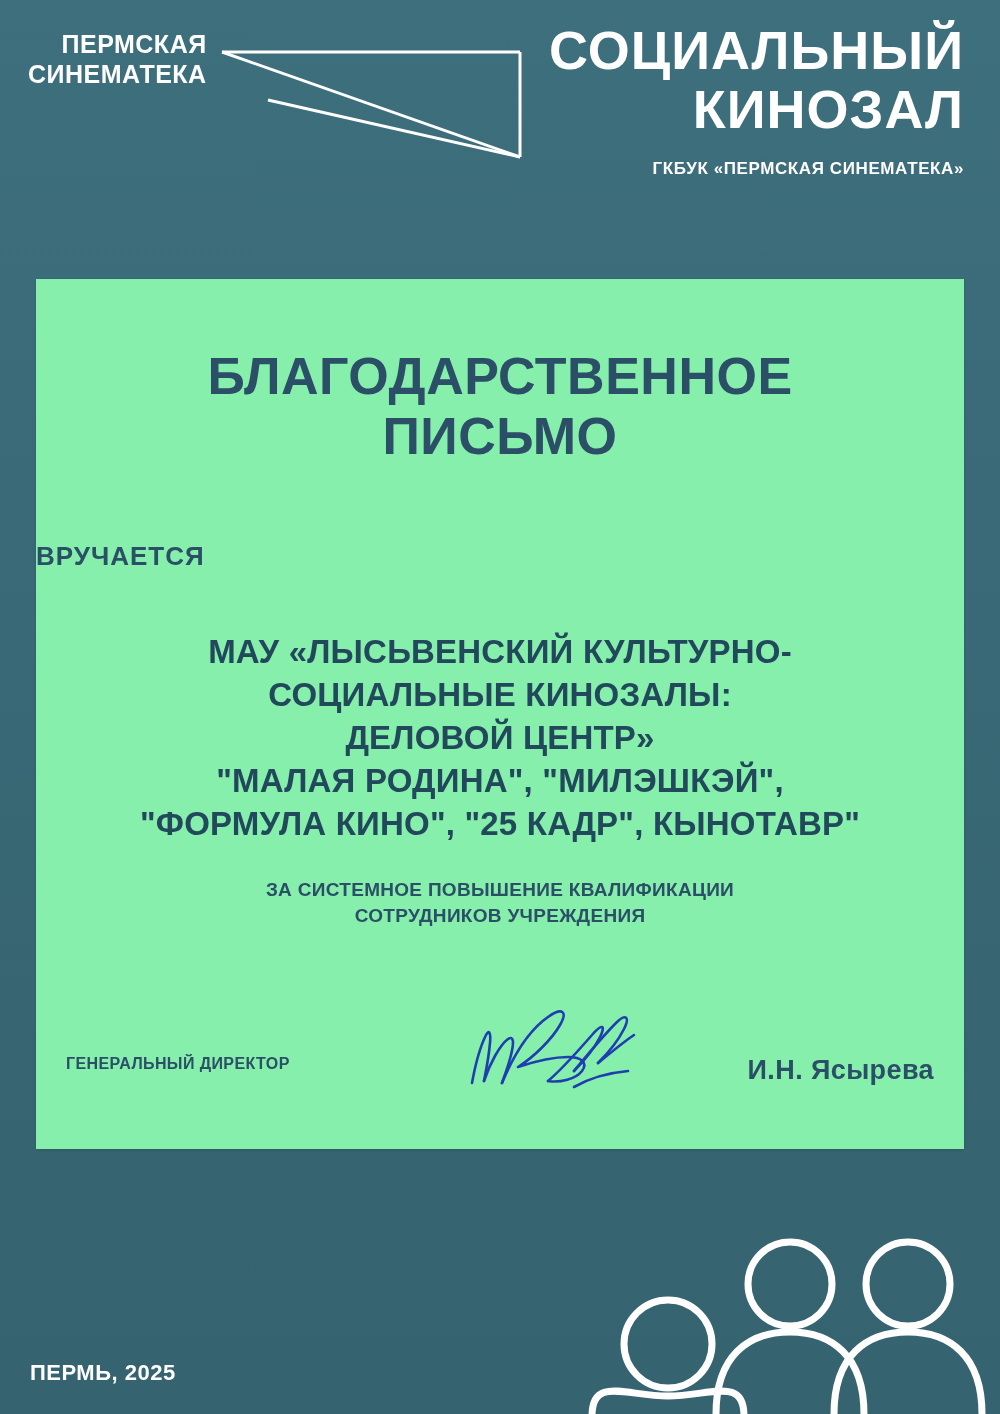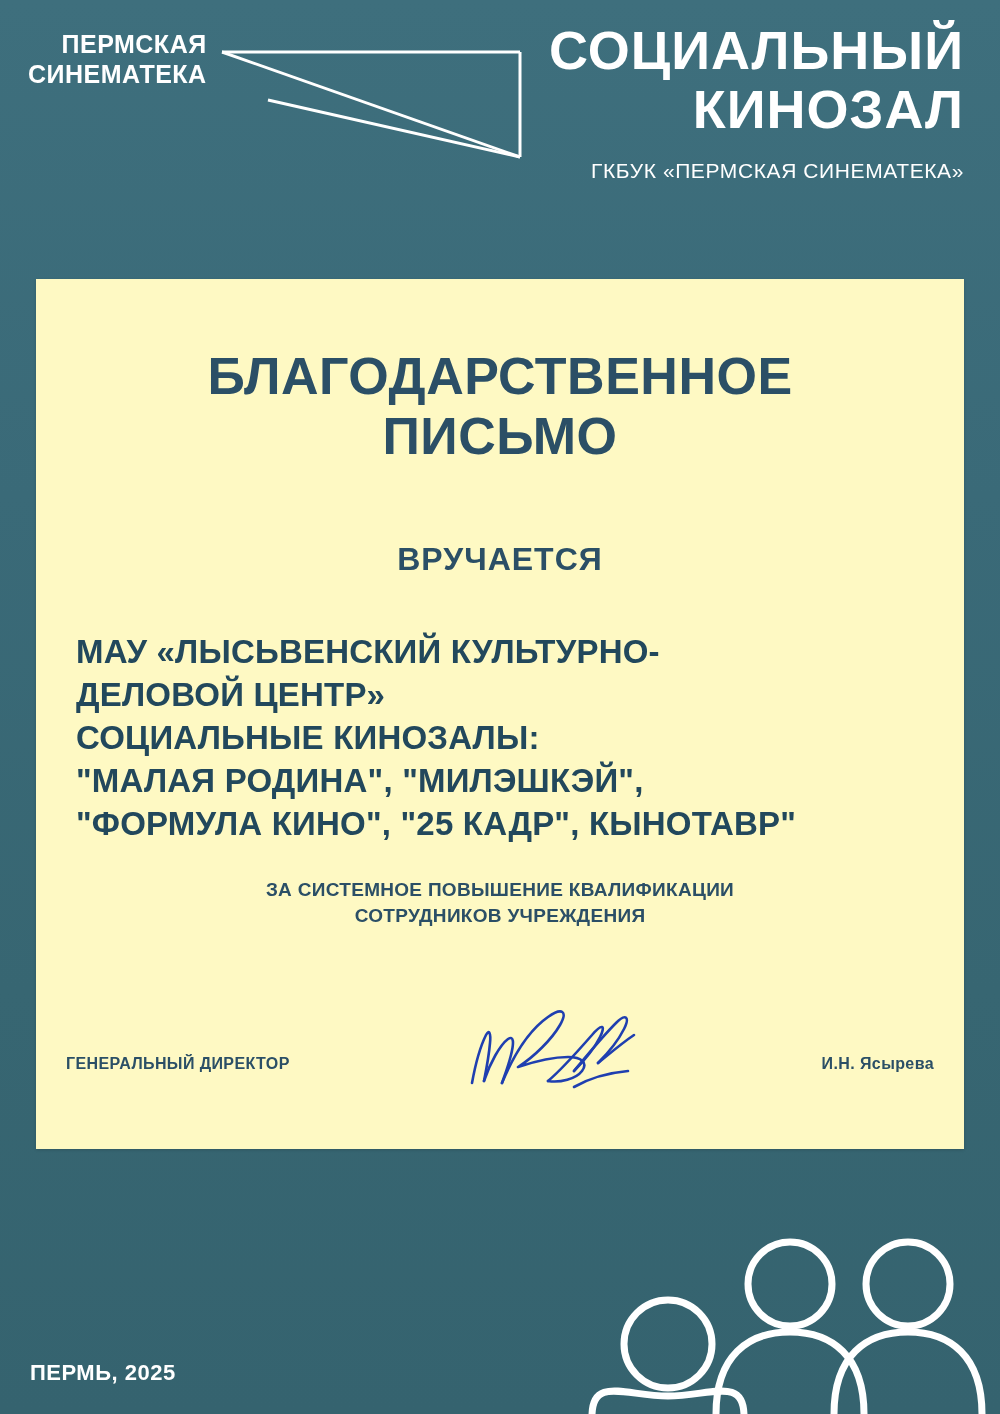--- a/index.html
+++ b/index.html
@@ -76,34 +76,34 @@
     letter-spacing: 1px;
     line-height: 1.05;
     text-transform: uppercase;
   }
   .brand-right .title2 {
     margin-top: 2px;
   }
   .brand-right .subtitle {
     display: block;
     margin-top: 22px;
-    font-size: 21px;
-    font-weight: normal;
+    font-size: 17px;
+    font-weight: bold;
     letter-spacing: 0.6px;
     text-transform: uppercase;
   }
 
   
   .card {
     position: absolute;
     left: 36px;
     top: 279px;
     width: 928px;
     height: 870px;
-    background: #fef9c3;
+    background: #86efac;
     box-shadow: 0 1px 3px rgba(0,0,0,0.15);
   }
   .card-inner {
     position: relative;
     width: 100%;
     height: 100%;
   }
   .doc-title {
     position: absolute;
     top: 68px;
@@ -117,34 +117,33 @@
     letter-spacing: 0.5px;
     text-transform: uppercase;
   }
   .doc-title .l2 { display: block; }
 
   .awarded-to {
     position: absolute;
     top: 262px;
     left: 0;
     width: 100%;
-    text-align: center;
-    color: #2b4f66;
-    font-size: 32px;
+    color: #2b4f66;
+    font-size: 26px;
     font-weight: bold;
     letter-spacing: 1px;
     text-transform: uppercase;
   }
 
   .recipient {
     position: absolute;
     top: 352px;
     left: 40px;
     width: 848px;
-    text-align: left;
+    text-align: center;
     color: #22485c;
     font-size: 33px;
     font-weight: bold;
     line-height: 1.30;
     letter-spacing: 0.2px;
     text-transform: uppercase;
   }
   .recipient .line { display: block; }
 
   .reason {
@@ -177,21 +176,21 @@
     font-size: 16px;
     font-weight: bold;
     letter-spacing: 0.4px;
     text-transform: uppercase;
   }
   .sign-name {
     position: absolute;
     right: 30px;
     top: 8px;
     color: #2b4f66;
-    font-size: 16px;
+    font-size: 27px;
     font-weight: bold;
     letter-spacing: 0.4px;
   }
   .signature {
     position: absolute;
     left: 420px;
     top: -46px;
     width: 200px;
     height: 96px;
   }
@@ -249,22 +248,22 @@
 
         <div class="doc-title">
           <span>БЛАГОДАРСТВЕННОЕ</span>
           <span class="l2">ПИСЬМО</span>
         </div>
 
         <div class="awarded-to">ВРУЧАЕТСЯ</div>
 
         <div class="recipient">
           <span class="line">МАУ «ЛЫСЬВЕНСКИЙ КУЛЬТУРНО-</span>
+          <span class="line">СОЦИАЛЬНЫЕ КИНОЗАЛЫ:</span>
           <span class="line">ДЕЛОВОЙ ЦЕНТР»</span>
-          <span class="line">СОЦИАЛЬНЫЕ КИНОЗАЛЫ:</span>
           <span class="line">"МАЛАЯ РОДИНА", "МИЛЭШКЭЙ",</span>
           <span class="line">"ФОРМУЛА КИНО", "25 КАДР", КЫНОТАВР"</span>
         </div>
 
         <div class="reason">
           <span class="line">ЗА СИСТЕМНОЕ ПОВЫШЕНИЕ КВАЛИФИКАЦИИ</span>
           <span class="line">СОТРУДНИКОВ УЧРЕЖДЕНИЯ</span>
         </div>
 
         <div class="sign-row">

